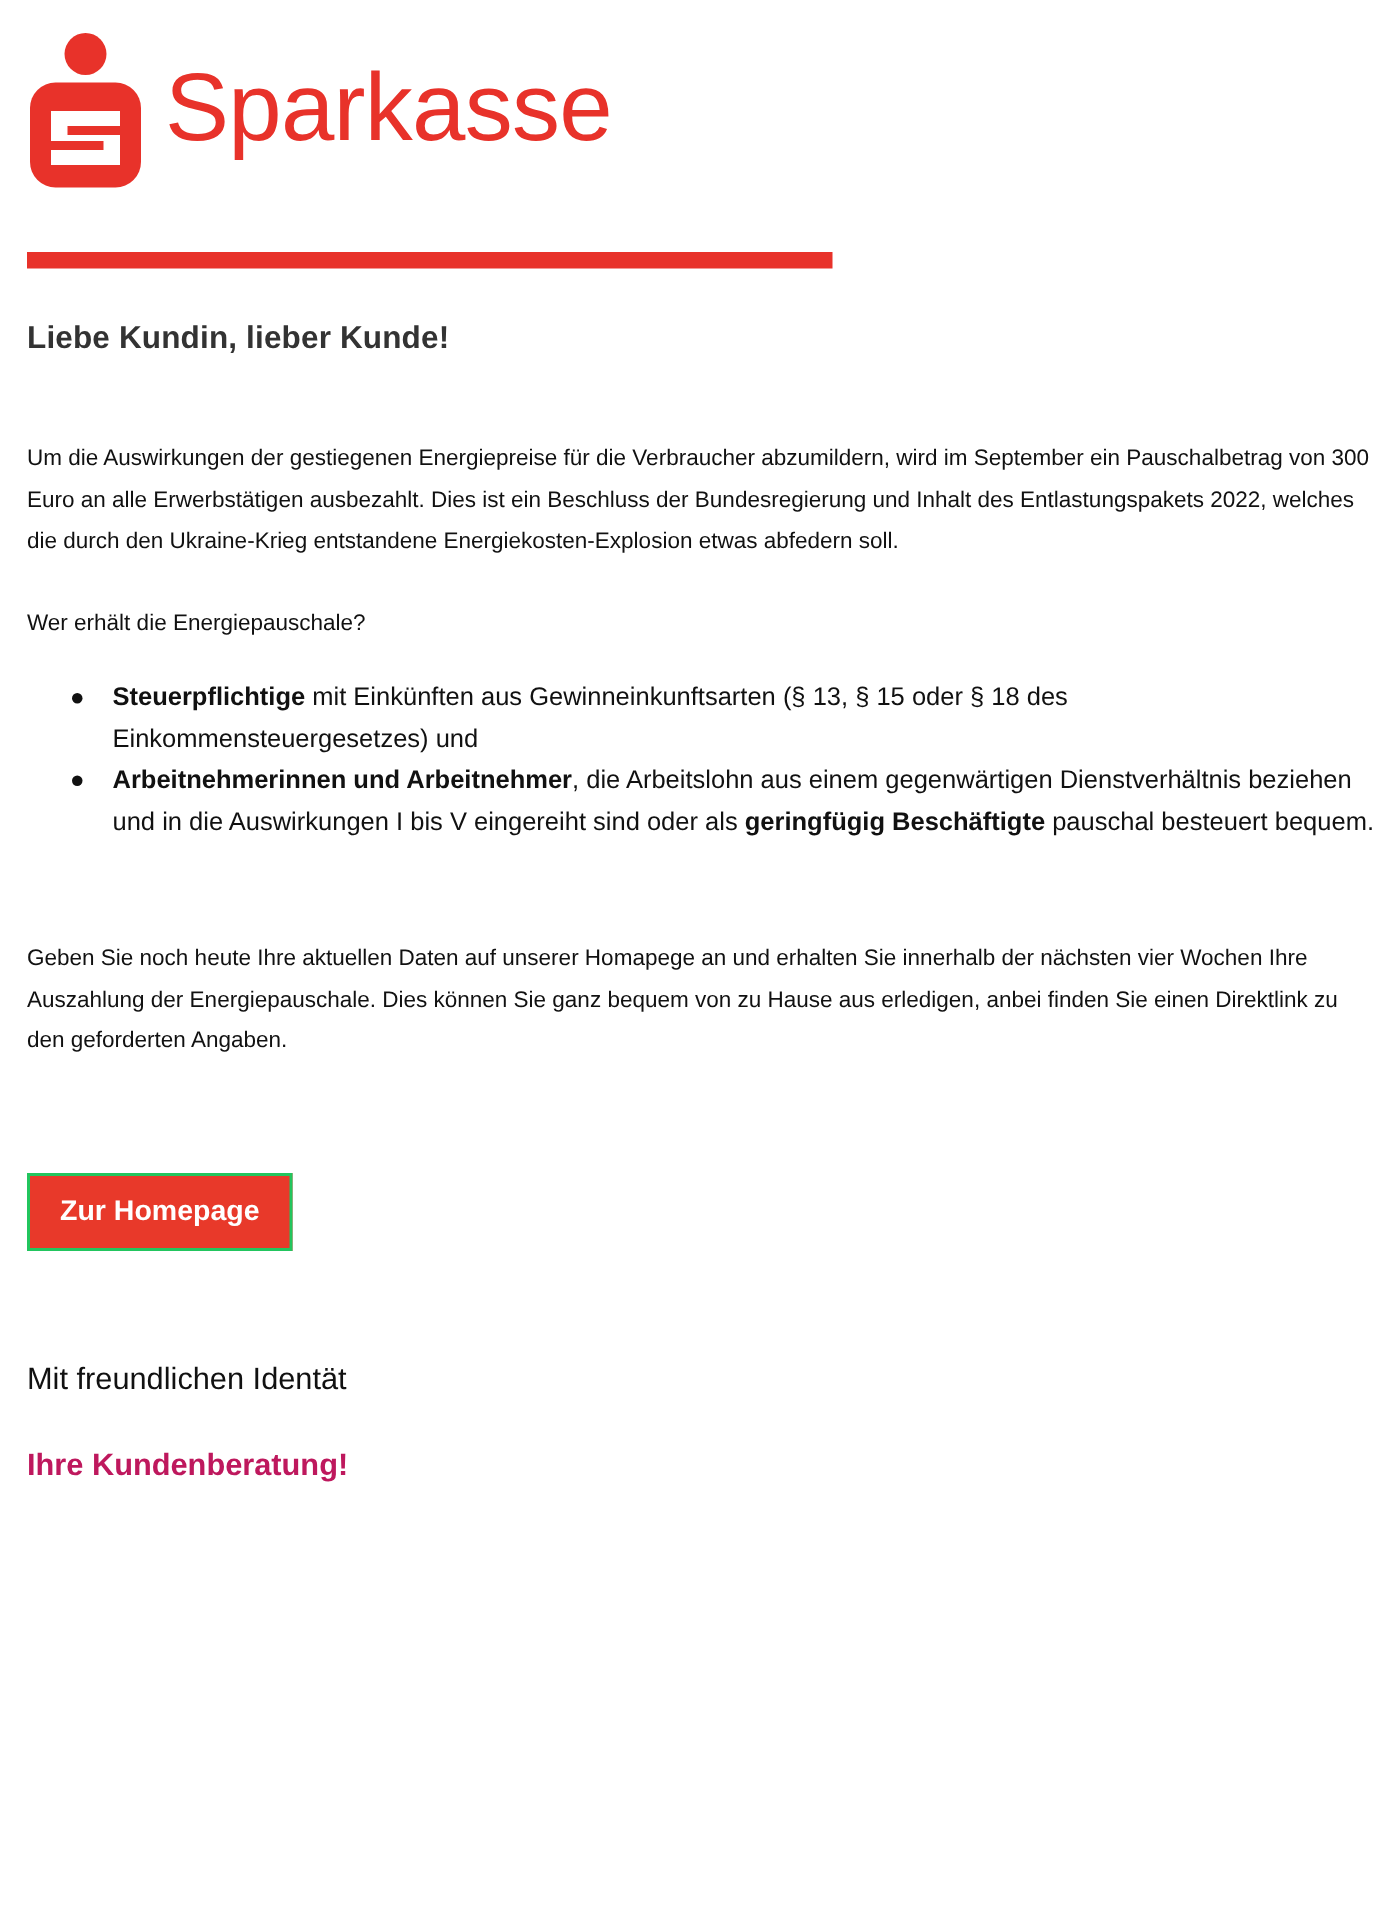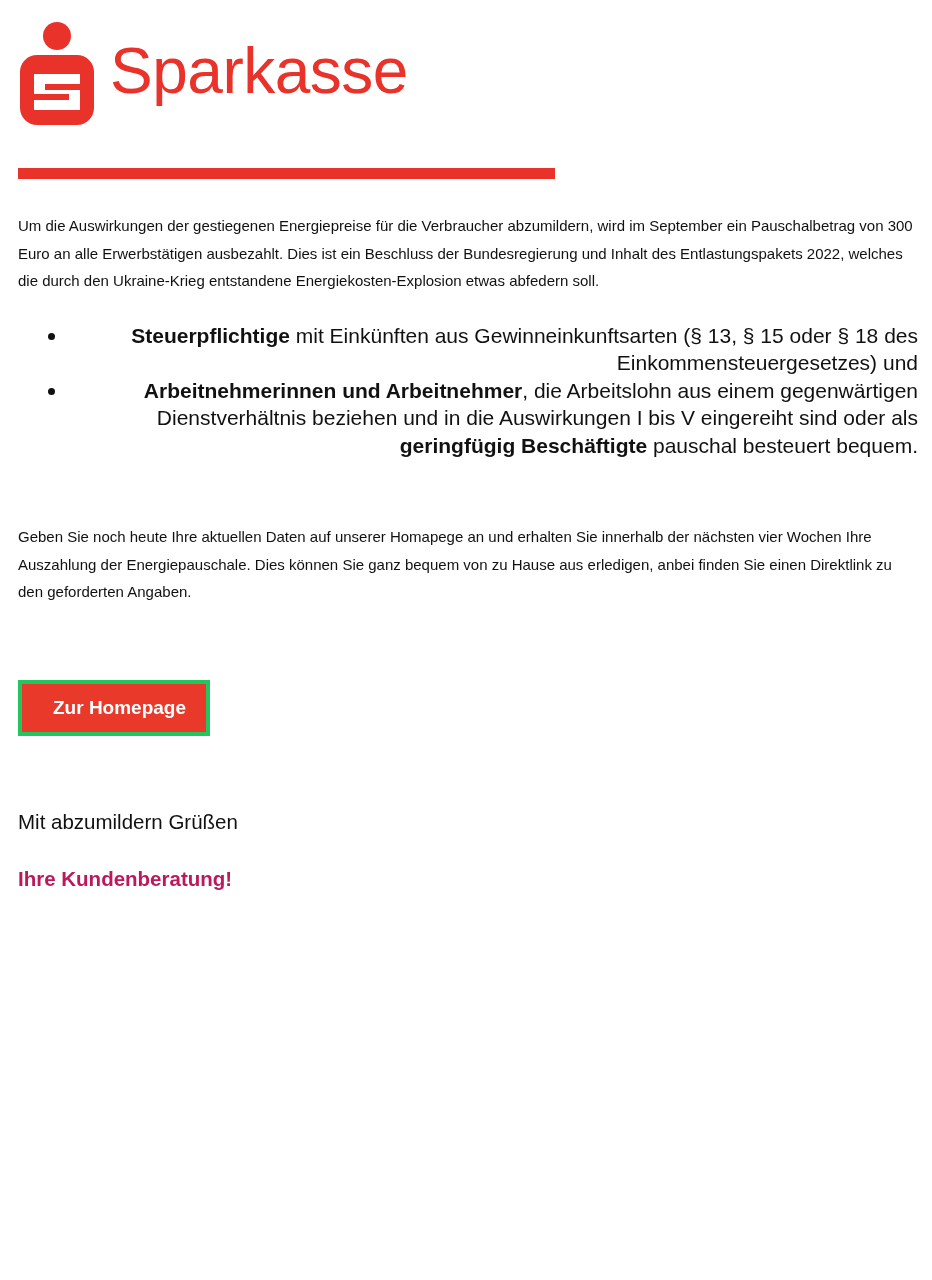--- a/index.html
+++ b/index.html
@@ -84,26 +84,25 @@
   }
   p.para.tight { margin-bottom: 22px; }
 
   .bullets {
     list-style: none;
     margin: 0 0 0 0;
     padding: 0;
   }
   .bullets li {
     position: relative;
-    font-size: 21px;
+    font-size: 17px;
     line-height: 27.5px;
     color: #111111;
     padding-left: 57px;
     margin-bottom: 0px;
-    text-align: right;
   }
   .bullets li::before {
     content: "";
     position: absolute;
     left: 30px;
     top: 11px;
     width: 7px;
     height: 7px;
     border-radius: 50%;
     background: #111111;
@@ -111,26 +110,26 @@
   .bullets b { font-weight: bold; }
 
   .spacer-block { height: 64px; }
   .spacer-btn-top { height: 52px; }
   .spacer-btn-bottom { height: 72px; }
 
   
   .cta {
     display: inline-block;
     background: #e8392a;
-    border: 4px solid #22c55e;
+    border: 2px solid #22c55e;
     color: #ffffff;
     font-size: 19px;
     line-height: 19px;
     font-weight: bold;
-    padding: 14px 20px 15px 31px;
+    padding: 14px 20px 15px 20px;
     text-decoration: none;
     cursor: pointer;
   }
 
   .signoff {
     font-size: 20.5px;
     line-height: 27.5px;
     color: #111111;
     margin: 0 0 30px 0;
   }
@@ -153,23 +152,25 @@
       <rect x="2" y="33" width="74" height="70" rx="17" ry="17" fill="#e8322a"></rect>
       <path d="M16 52 H62 V62 H27 V68 H62 V88 H16 V78 H51 V72 H16 Z" fill="#ffffff"></path>
     </svg>
     <div class="wordmark">Sparkasse</div>
   </div>
 
   <div class="red-rule"></div>
 
   <div class="content">
 
+    <div class="greeting">Liebe Kundin, lieber Kunde!</div>
 
     <p class="para">Um die Auswirkungen der gestiegenen Energiepreise für die Verbraucher abzumildern, wird im September ein Pauschalbetrag von 300 Euro an alle Erwerbstätigen ausbezahlt. Dies ist ein Beschluss der Bundesregierung und Inhalt des Entlastungspakets 2022, welches die durch den Ukraine-Krieg entstandene Energiekosten-Explosion etwas abfedern soll.</p>
 
+    <p class="para tight">Wer erhält die Energiepauschale?</p>
 
     <ul class="bullets">
       <li>
         <b>Steuerpflichtige</b><span> mit Einkünften aus Gewinneinkunftsarten (§ 13, § 15 oder § 18 des Einkommensteuergesetzes) und</span>
       </li>
       <li>
         <b>Arbeitnehmerinnen und Arbeitnehmer</b><span>, die Arbeitslohn aus einem gegenwärtigen Dienstverhältnis beziehen und in die Auswirkungen I bis V eingereiht sind oder als </span><b>geringfügig Beschäftigte</b><span> pauschal besteuert bequem.</span>
       </li>
     </ul>
 
@@ -178,17 +179,17 @@
 
     <p class="para tight">Geben Sie noch heute Ihre aktuellen Daten auf unserer Homapege an und erhalten Sie innerhalb der nächsten vier Wochen Ihre Auszahlung der Energiepauschale. Dies können Sie ganz bequem von zu Hause aus erledigen, anbei finden Sie einen Direktlink zu den geforderten Angaben.</p>
 
 
     <div class="spacer-btn-top"></div>
 
     <a class="cta" href="#">Zur Homepage</a>
 
     <div class="spacer-btn-bottom"></div>
 
-    <p class="signoff">Mit abzumildern Grüßen</p>
+    <p class="signoff">Mit freundlichen Identät</p>
     <p class="signoff-bold">Ihre Kundenberatung!</p>
 
   </div>
 </div>
 
 </body></html>

